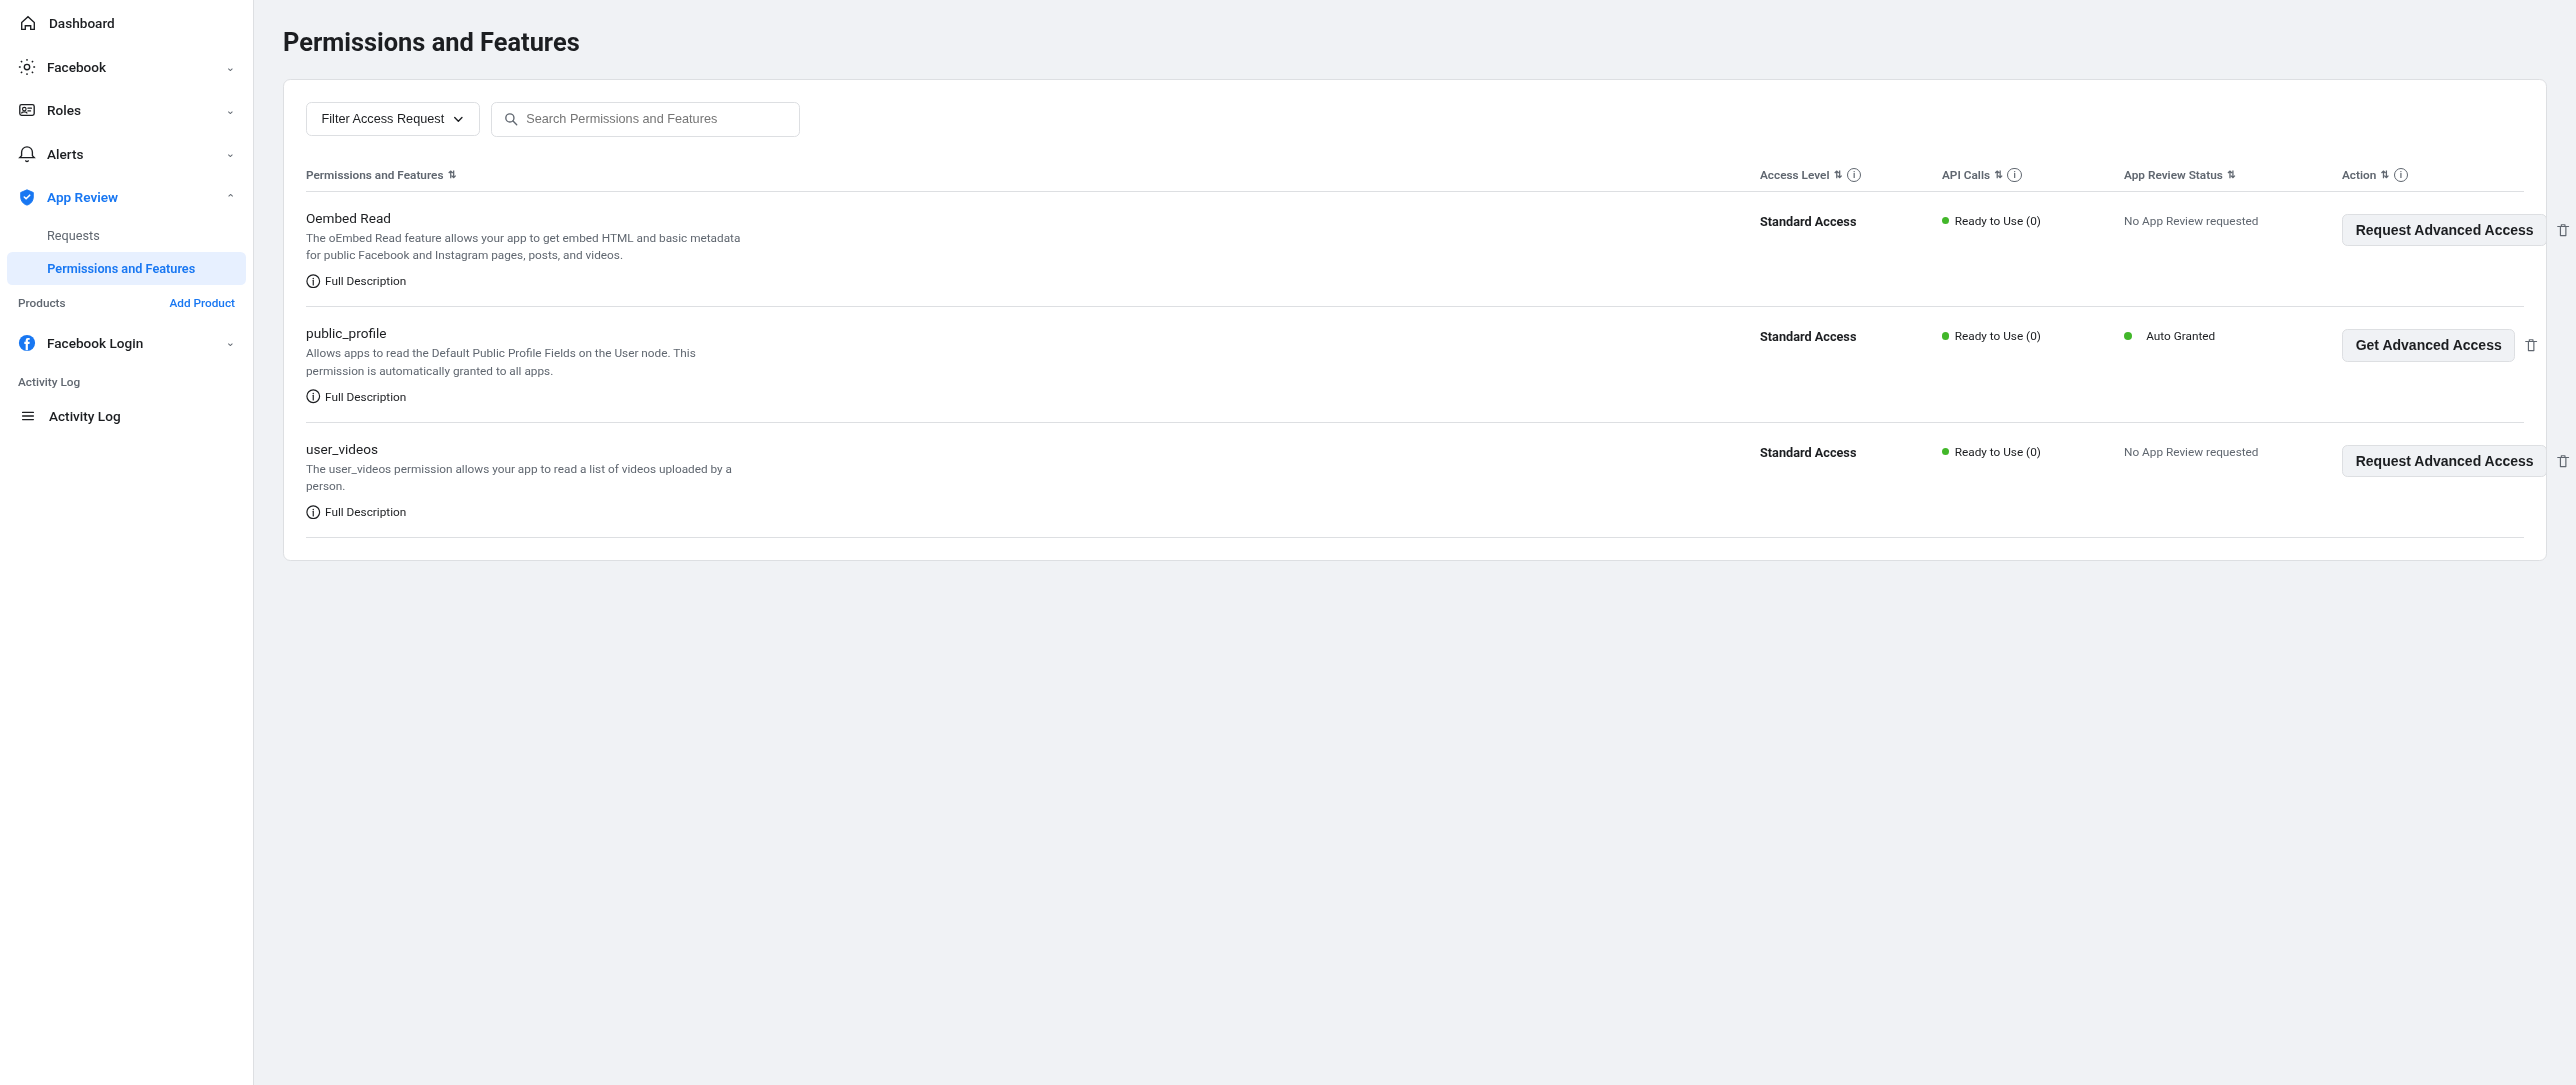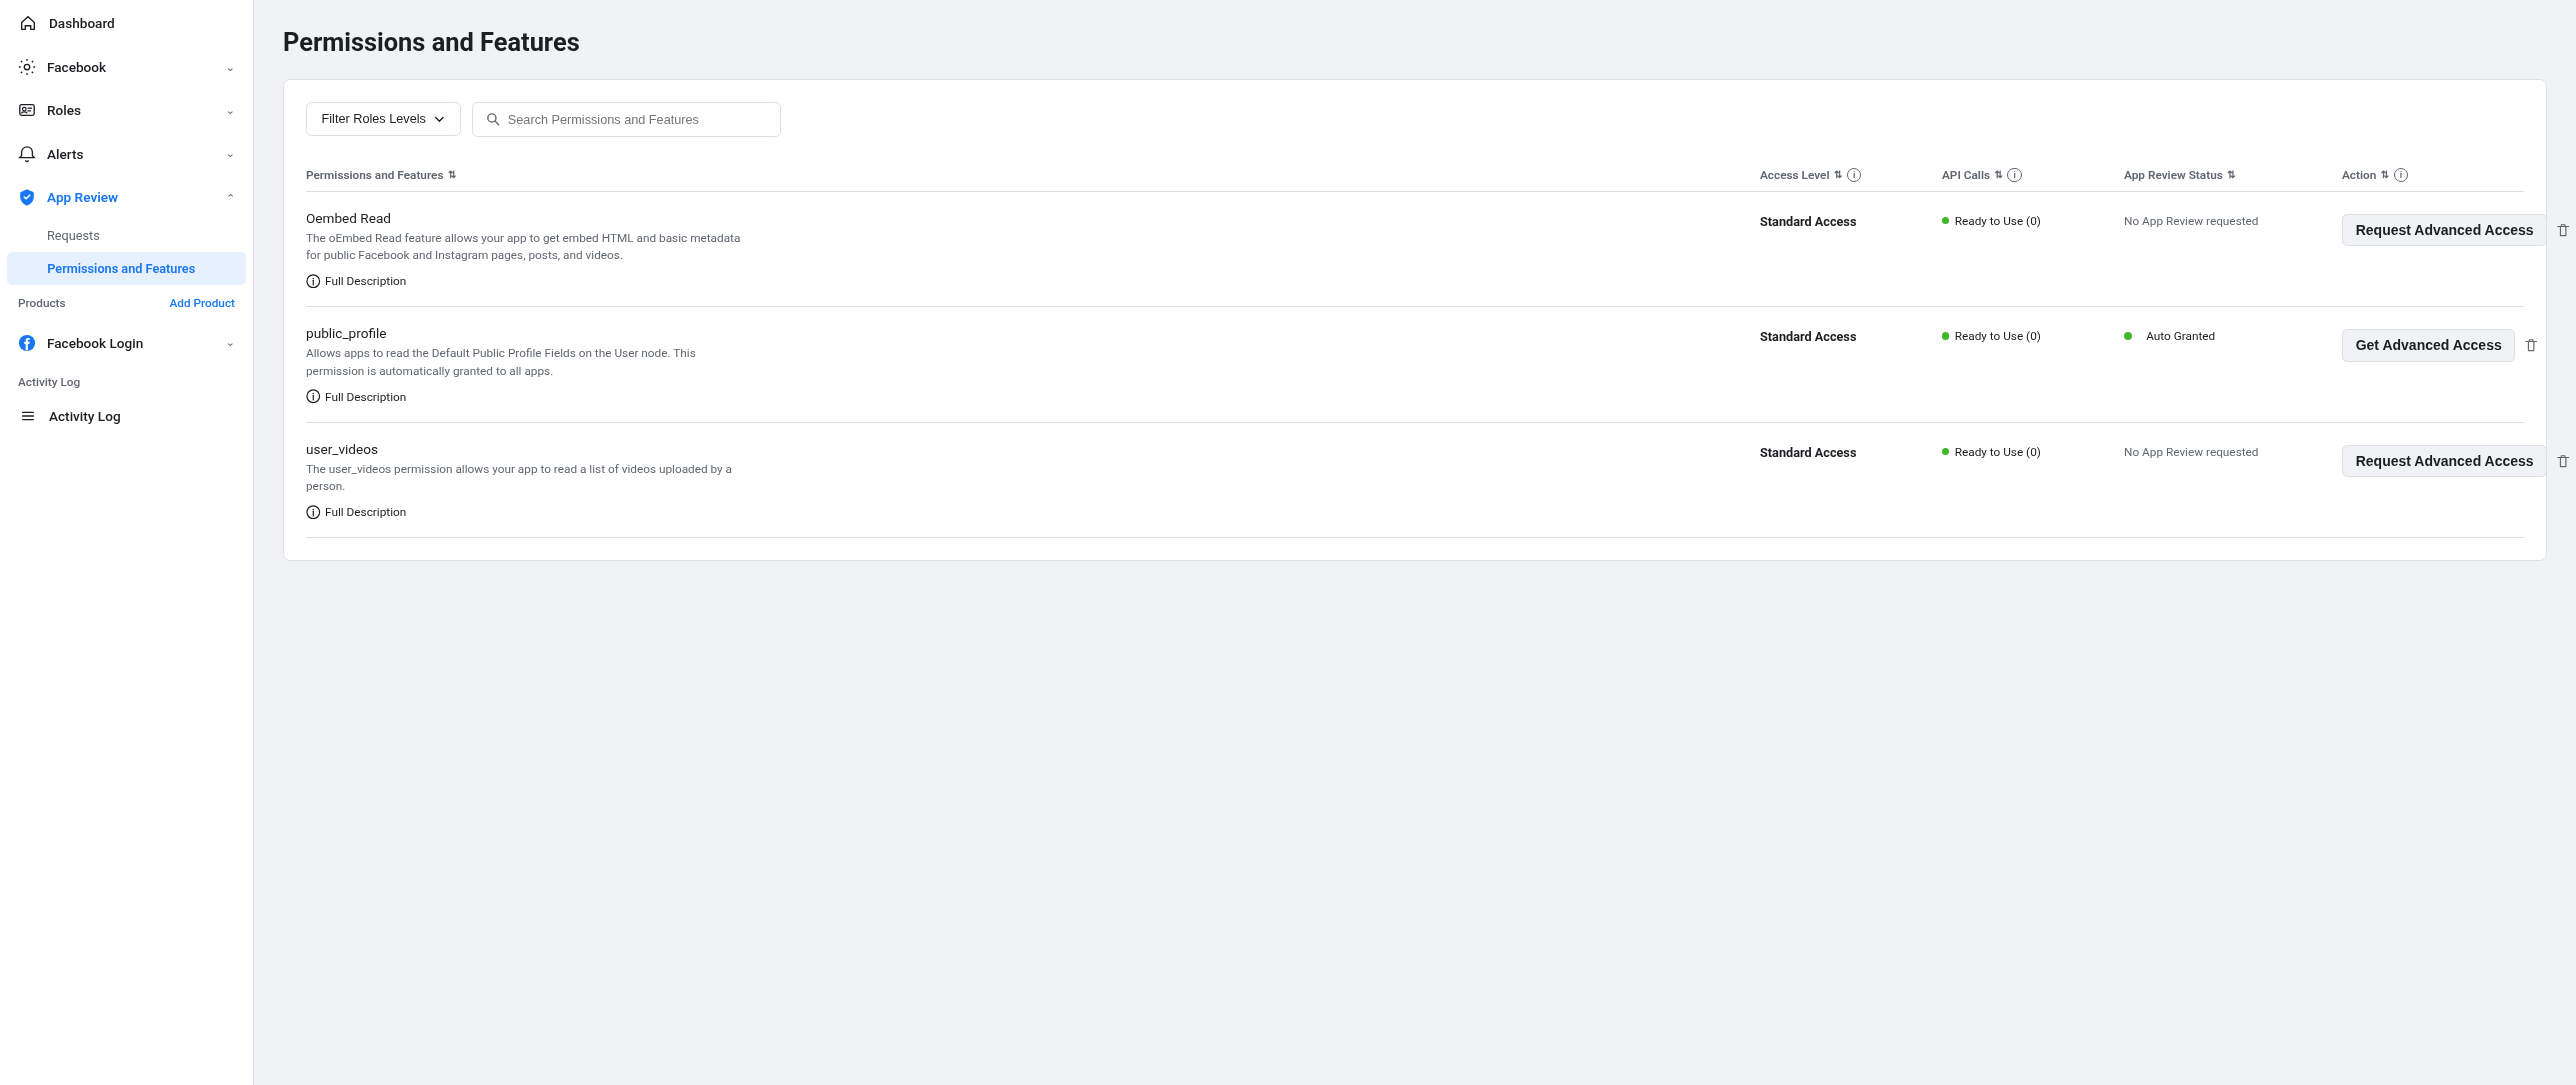--- a/index.html
+++ b/index.html
@@ -139,21 +139,21 @@
       background: #fff;
       cursor: pointer;
       font-size: 12.7px;
       font-weight: 500;
       color: #1c1e21;
       white-space: nowrap;
     }
 
     .search-box {
       display: flex;
-      align-items: flex-end;
+      align-items: center;
       gap: 7.3px;
       padding: 9px 12.7px;
       border: 0.9px solid #dddfe2;
       border-radius: 5.4px;
       background: #fff;
       width: 309px;
     }
     .search-box input {
       border: none;
       outline: none;
@@ -401,21 +401,21 @@
 
 </div>
 
 <div class="main">
   <h1 class="page-title">Permissions and Features</h1>
 
   <div class="content-card">
 
     <div class="toolbar">
       <button class="filter-btn">
-        <span>Filter Roles Levels</span>
+        <span>Filter Access Request</span>
         <span>
           <svg width="12.7" height="12.7" viewBox="0 0 14 14" fill="none">
             <path d="M3 5l4 4 4-4" stroke="#1c1e21" stroke-width="1.5" stroke-linecap="round" stroke-linejoin="round"></path>
           </svg>
         </span>
       </button>
 
       <div class="search-box">
         <span class="search-icon-svg">
           <svg width="14.5" height="14.5" viewBox="0 0 16 16" fill="none">

